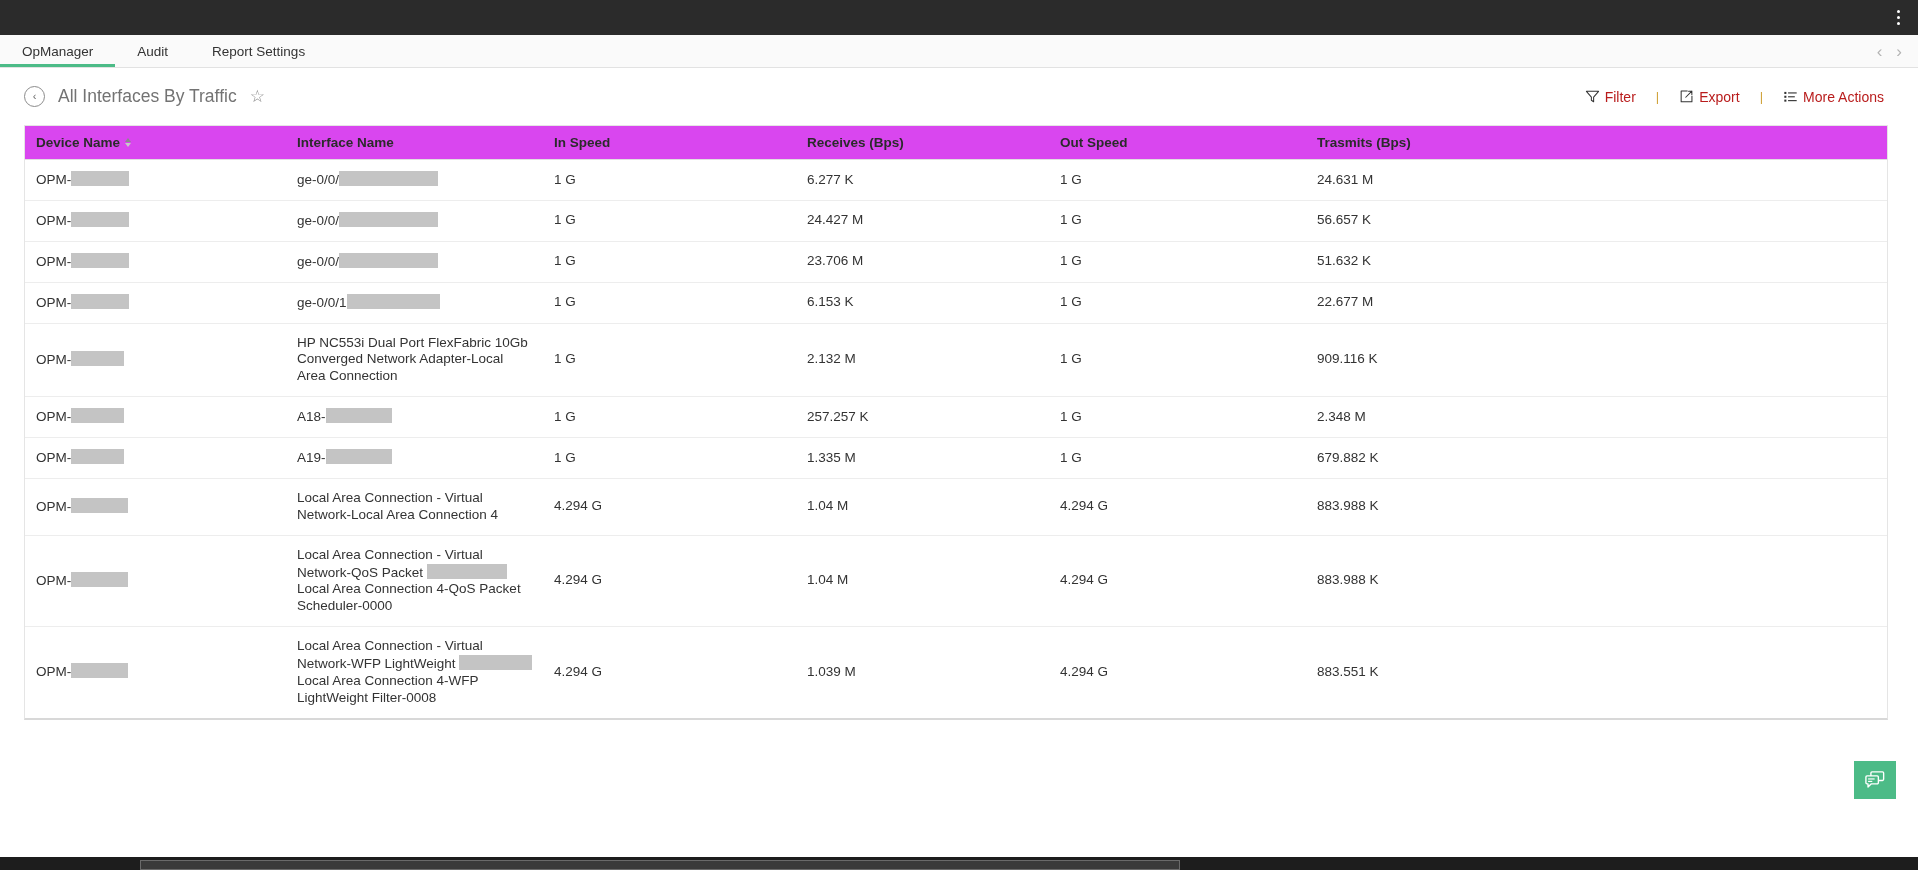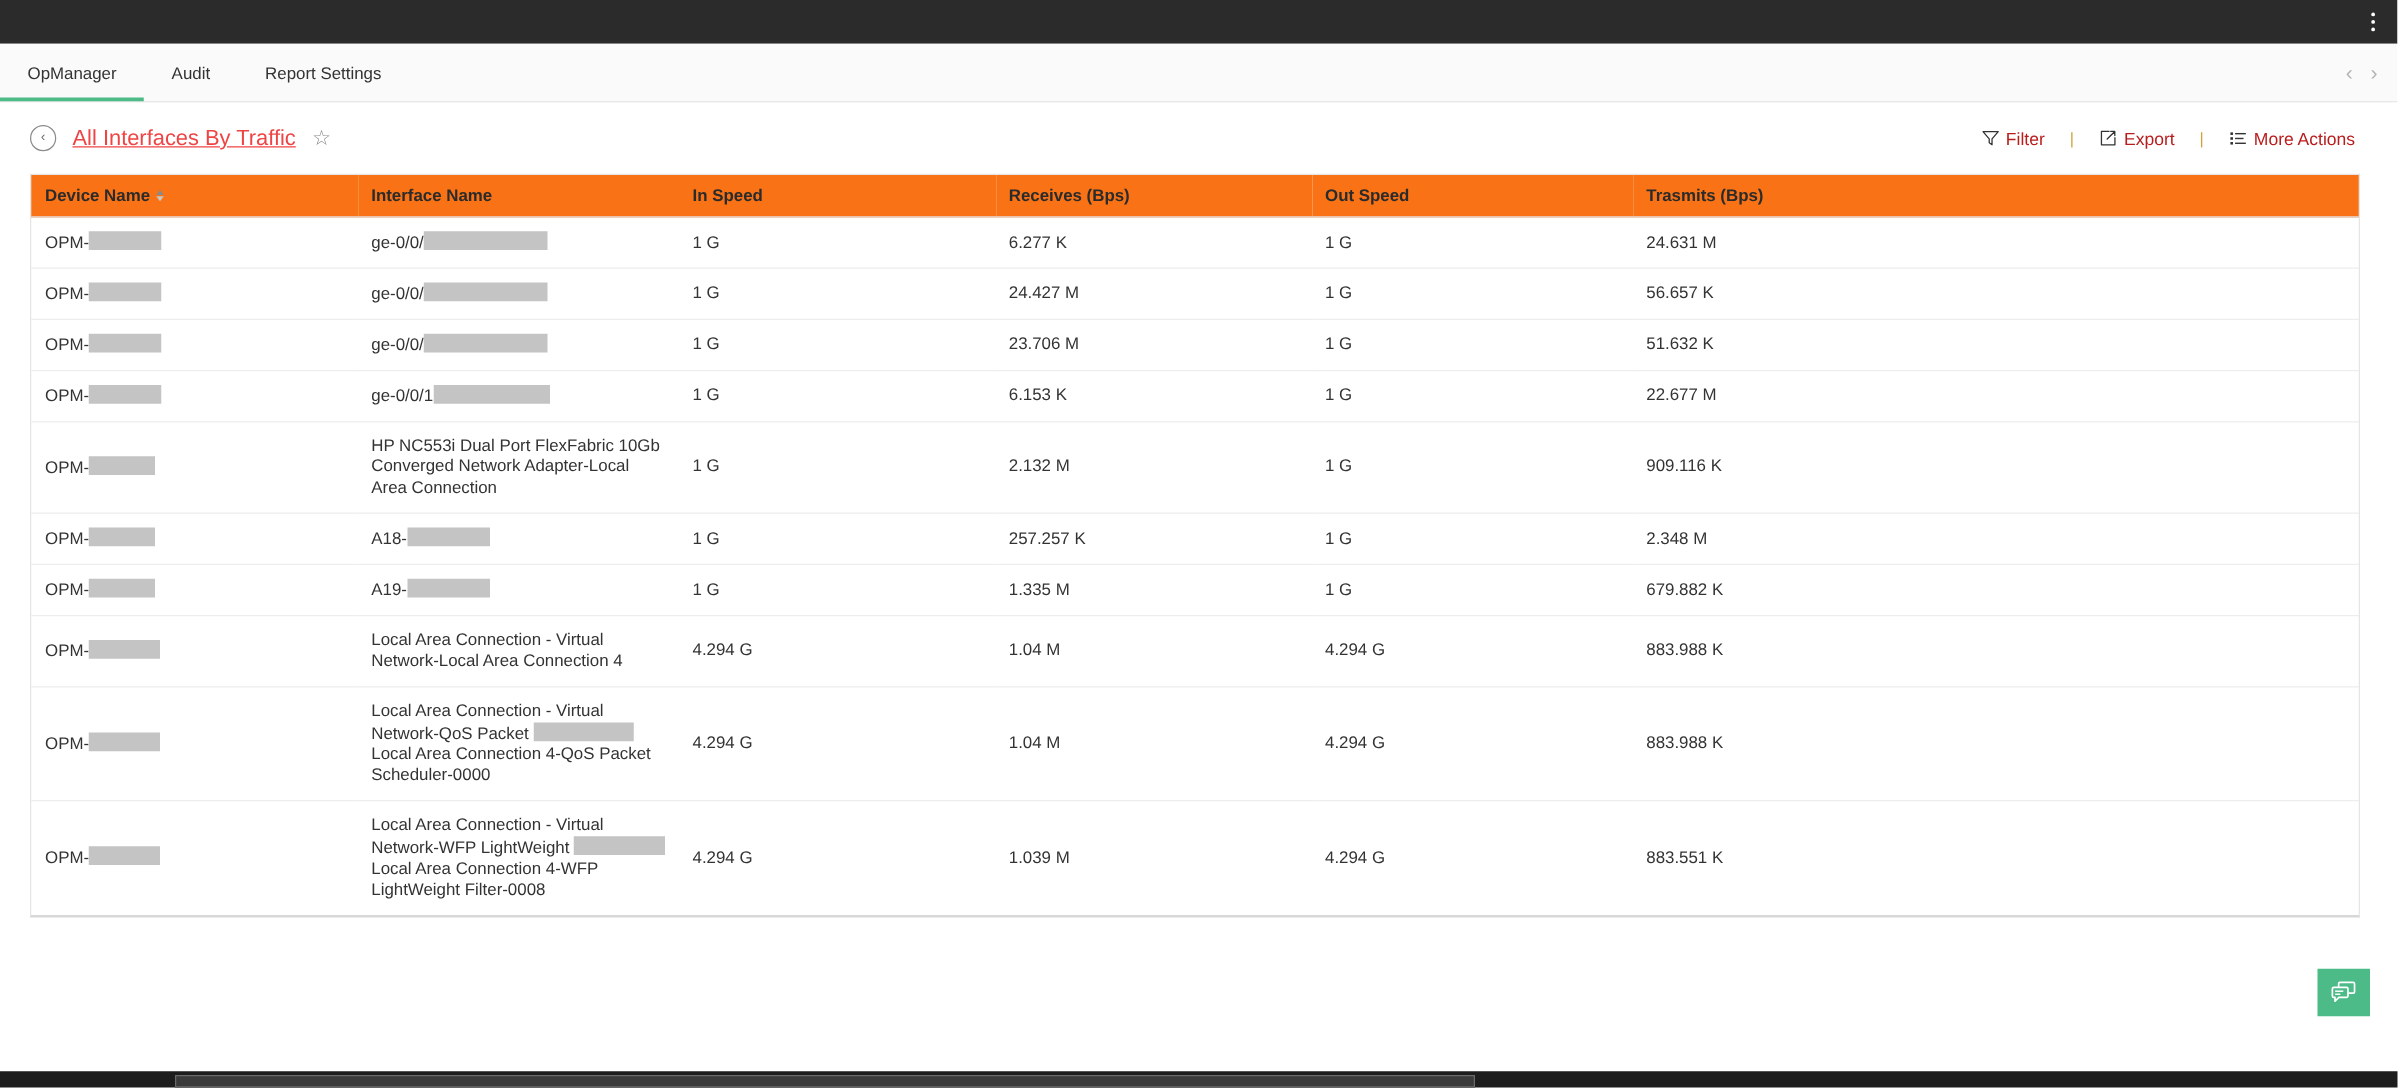--- a/index.html
+++ b/index.html
@@ -38,21 +38,21 @@
     flex-direction: column;
     align-items: center;
     justify-content: center;
     gap: 3px;
     cursor: pointer;
   }
   .kebab i { width: 3px; height: 3px; border-radius: 50%; background: #ffffff; display: block; }
 
   
   .subnav {
-    height: 47px;
+    height: 33px;
     background: #fafafa;
     border-bottom: 1px solid #e2e2e2;
     display: flex;
     align-items: stretch;
     position: relative;
   }
   .subnav-item {
     display: flex;
     align-items: center;
     padding: 0 22px;
@@ -96,24 +96,23 @@
     border-radius: 50%;
     display: flex; align-items: center; justify-content: center;
     color: #6b6b6b;
     font-size: 11px;
     cursor: pointer;
     flex: 0 0 auto;
     line-height: 1;
   }
   .page-title {
     font-size: 17.5px;
-    color: #ef4444;
+    color: #737373;
     margin-left: 13px;
     white-space: nowrap;
-    text-decoration: underline;
   }
   .star {
     margin-left: 13px;
     font-size: 17px;
     color: #8c8c8c;
     cursor: pointer;
     line-height: 1;
   }
   .header-spacer { flex: 1; }
   .actions { display: flex; align-items: center; }
@@ -137,21 +136,21 @@
 
   
   .table-wrap {
     margin: 0 30px 0 24px;
     border: 1px solid #e5e5e5;
     border-bottom: 2px solid #d8d8d8;
     background: #ffffff;
   }
   table { width: 100%; border-collapse: collapse; table-layout: fixed; }
   thead th {
-    background: #f97316;
+    background: #d946ef;
     text-align: left;
     font-size: 13.5px;
     font-weight: bold;
     color: #2b2b2b;
     padding: 9px 10px 9px 10px;
     border-bottom: 1px solid #e0e0e0;
     white-space: nowrap;
   }
   thead th:first-child { padding-left: 11px; }
   .sort-ind {

